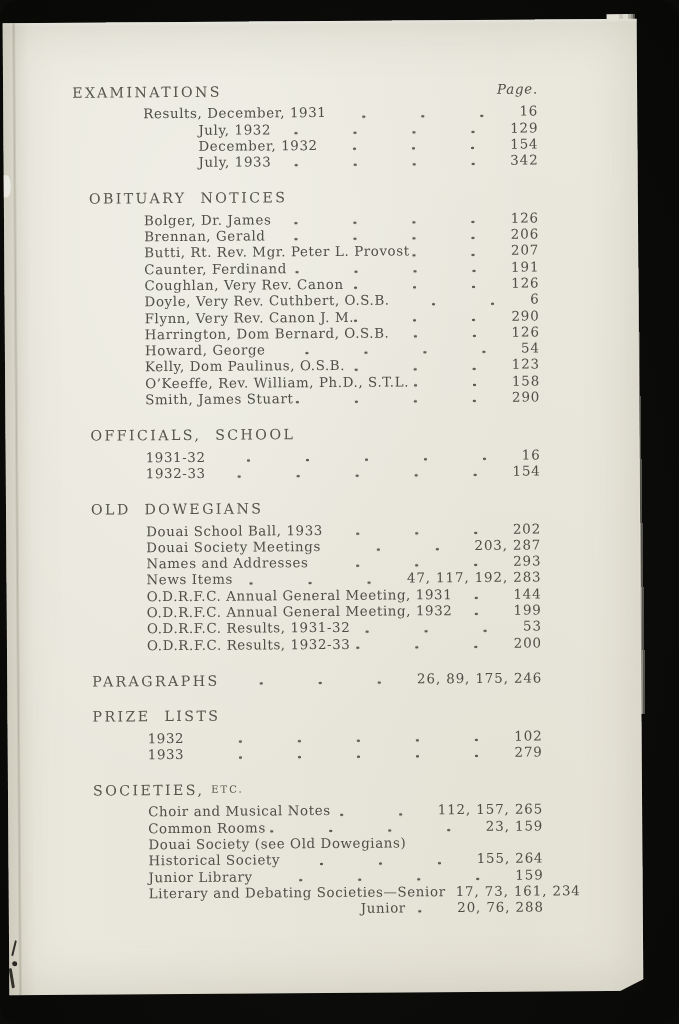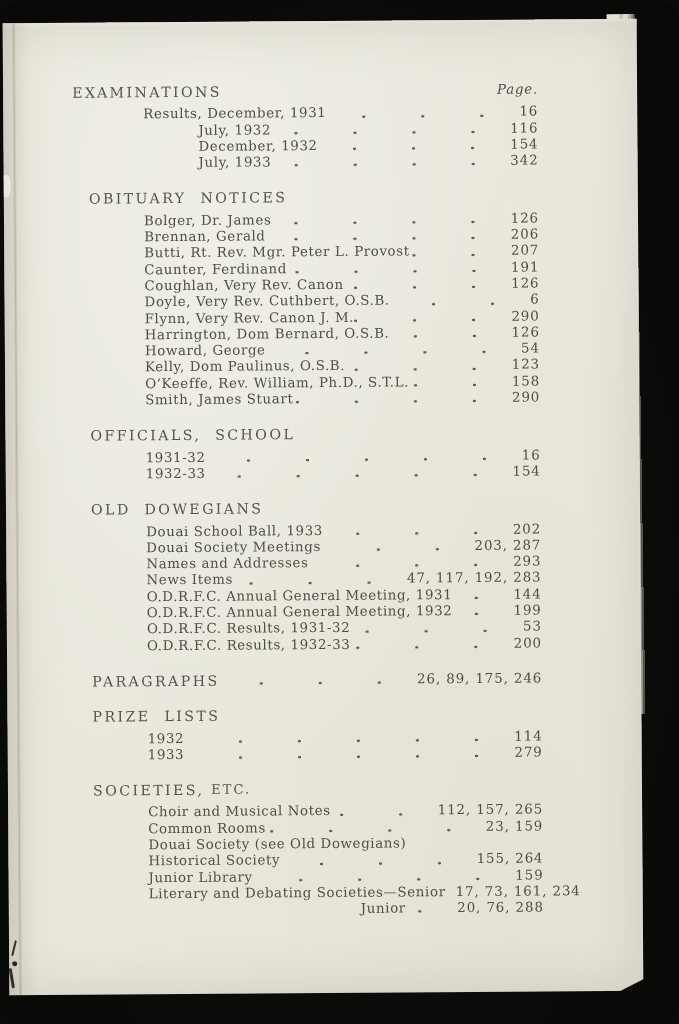--- a/index.html
+++ b/index.html
@@ -64,21 +64,21 @@
     display:flex;align-items:flex-end;flex-wrap:nowrap;
     line-height:16.3px;font-size:13.4px;letter-spacing:0.6px;
   }
   .header-row{margin-bottom:6px;}
   .header-label{
     font-size:14.2px;letter-spacing:2.4px;word-spacing:7px;
     color:#56554c;white-space:nowrap;
   }
   .header-label.outdent{margin-left:-16px;}
   .header-suffix{
-    font-size:13px;letter-spacing:2px;color:#56554c;
+    font-size:10px;letter-spacing:2px;color:#56554c;
     padding-left:7px;white-space:nowrap;line-height:16.3px;text-align:right;
   }
   .label{white-space:nowrap;}
   .lvl0 .label{padding-left:55px;}
   .lvl1 .label{padding-left:110px;}
   .lvl2 .label{padding-left:267px;}
   .leader{
     flex:1 1 auto;min-width:8px;height:14px;align-self:flex-end;
     background-image:radial-gradient(circle, #5d5c53 1.15px, rgba(0,0,0,0) 1.6px);
     background-size:59px 6px;background-repeat:repeat-x;
@@ -111,21 +111,21 @@
               <span class="pages page-col-label">Page.</span>
             </div>
             <div class="row lvl0">
               <span class="label">Results, December, 1931</span>
               <span class="leader"></span>
               <span class="pages">16</span>
             </div>
             <div class="row lvl1">
               <span class="label">July, 1932</span>
               <span class="leader"></span>
-              <span class="pages">116</span>
+              <span class="pages">129</span>
             </div>
             <div class="row lvl1">
               <span class="label">December, 1932</span>
               <span class="leader"></span>
               <span class="pages">154</span>
             </div>
             <div class="row lvl1">
               <span class="label">July, 1933</span>
               <span class="leader"></span>
               <span class="pages">342</span>
@@ -267,21 +267,21 @@
             </div>
           </div>
           <div class="section">
             <div class="row header-row">
               <span class="header-label">PRIZE LISTS</span>
               <span class="leader no-dots"></span>
             </div>
             <div class="row lvl0">
               <span class="label">1932</span>
               <span class="leader"></span>
-              <span class="pages">114</span>
+              <span class="pages">102</span>
             </div>
             <div class="row lvl0">
               <span class="label">1933</span>
               <span class="leader"></span>
               <span class="pages">279</span>
             </div>
           </div>
           <div class="section">
             <div class="row header-row">
               <span class="header-label">SOCIETIES,</span>

